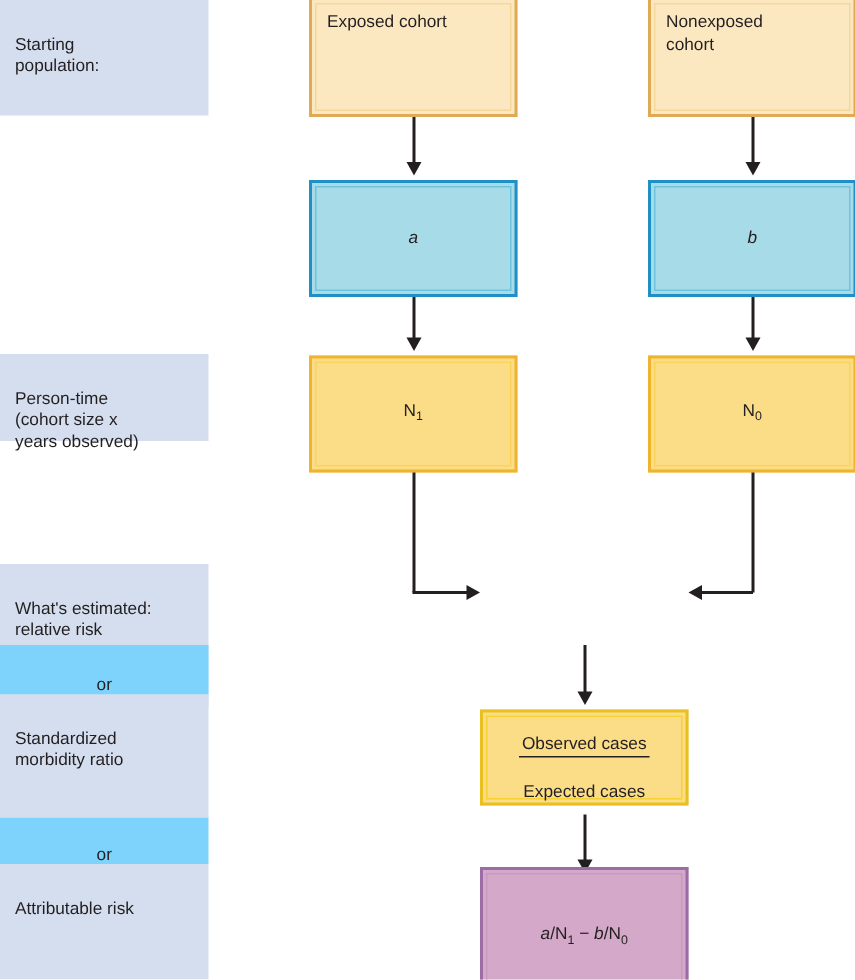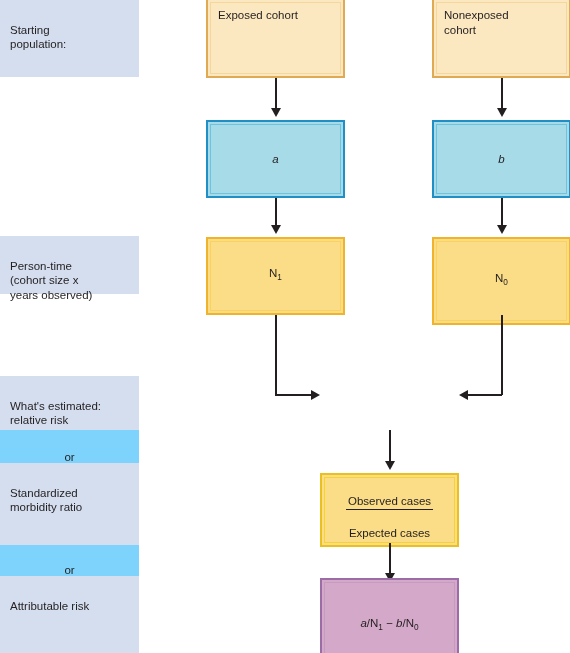--- a/index.html
+++ b/index.html
@@ -165,38 +165,38 @@
   <div class="arrowdown" style="left:271px;top:225px;"></div>
 
   <div class="vline" style="left:501px;top:198px;height:29px;"></div>
   <div class="arrowdown" style="left:497px;top:225px;"></div>
 
   <div class="nodebox pal-yellow" style="left:206px;top:237px;width:139px;height:78px;">
     <div class="inner"></div>
     <div class="content"><span>N</span><sub>1</sub></div>
   </div>
 
-  <div class="nodebox pal-yellow" style="left:432px;top:237px;width:139px;height:88px;">
+  <div class="nodebox pal-yellow" style="left:432px;top:237px;width:139px;height:78px;">
     <div class="inner"></div>
     <div class="content"><span>N</span><sub>0</sub></div>
   </div>
 
   <div class="vline" style="left:275px;top:315px;height:80px;"></div>
   <div class="hline" style="left:275px;top:394px;width:38px;"></div>
   <div class="arrowright" style="left:311px;top:390px;"></div>
 
   <div class="vline" style="left:501px;top:315px;height:80px;"></div>
   <div class="hline" style="left:466px;top:394px;width:36px;"></div>
   <div class="arrowleft" style="left:459px;top:390px;"></div>
 
 
   <div class="vline" style="left:389px;top:430px;height:33px;"></div>
   <div class="arrowdown" style="left:385px;top:461px;"></div>
 
-  <div class="nodebox pal-smr" style="left:320px;top:473px;width:139px;height:74px;">
+  <div class="nodebox pal-smr" style="left:320px;top:473px;width:139px;height:64px;">
     <div class="inner"></div>
     <div class="content">
       <span class="frac fracwide">
         <span class="num">Observed cases</span>
         <span class="den">Expected cases</span>
       </span>
     </div>
   </div>
 
   <div class="vline" style="left:389px;top:543px;height:32px;"></div>

